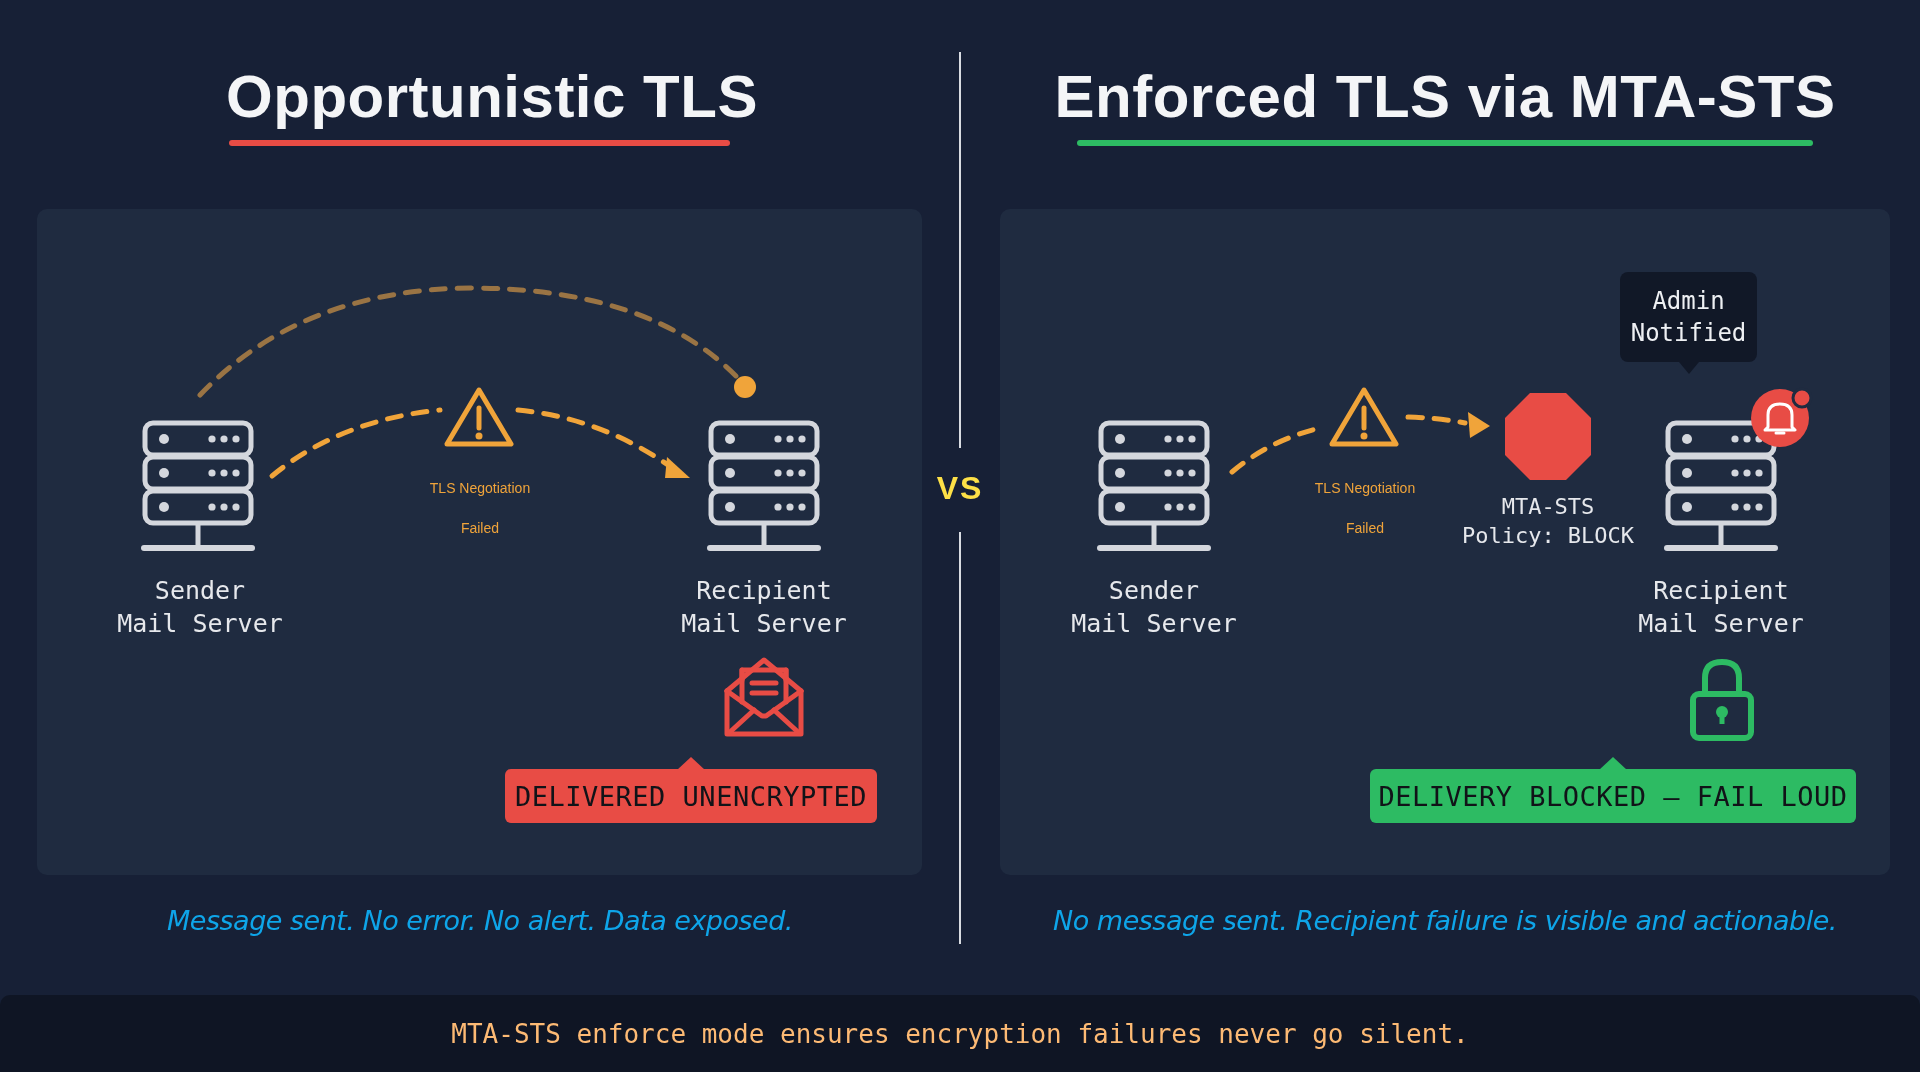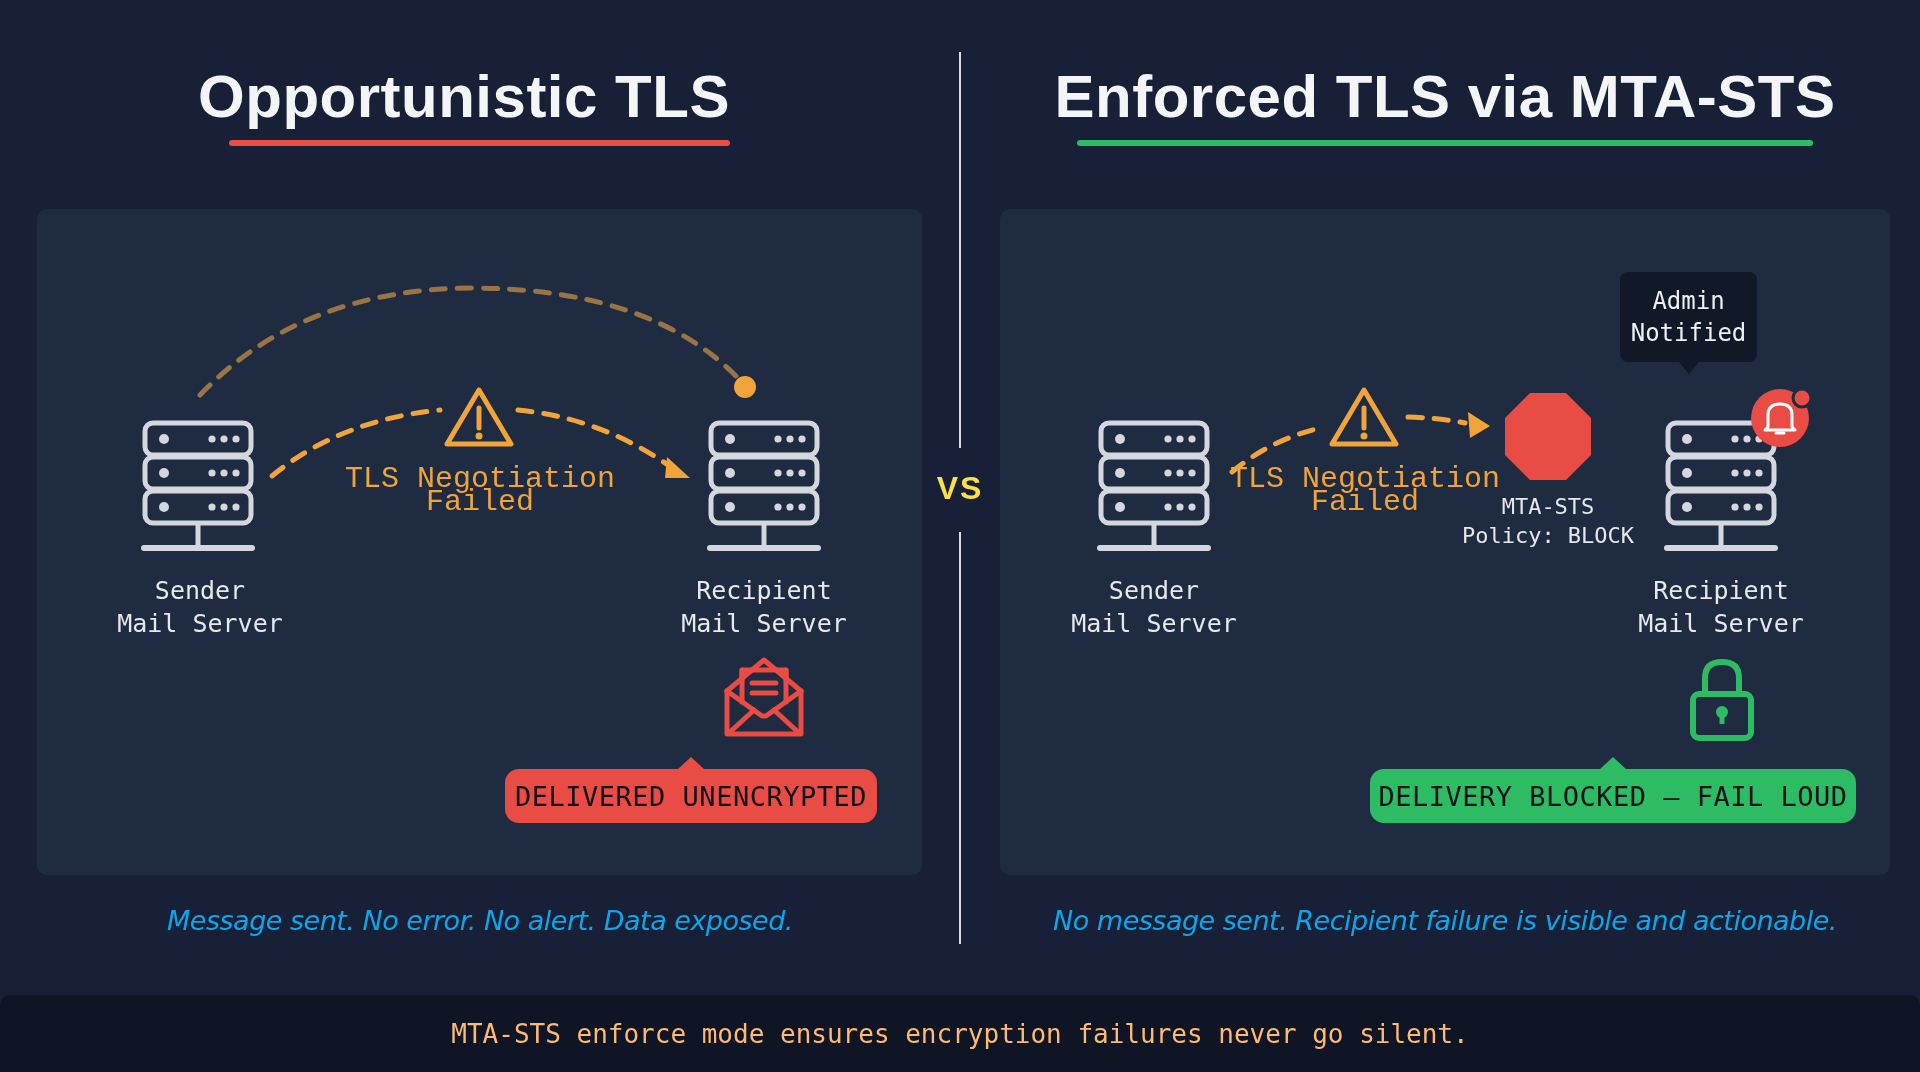--- a/index.html
+++ b/index.html
@@ -24,25 +24,25 @@
   .panel {
     position:absolute; top:209px; height:666px; background:#1f2b40;
     border-radius:10px;
   }
   .srv { position:absolute; }
   .label {
     position:absolute; text-align:center; font-size:25px; line-height:33px;
     color:#e6e8ec; white-space:pre; font-family:"DejaVu Sans Mono", monospace;
   }
   .warn-label {
-    position:absolute; text-align:center; font-size:30px; line-height:23px;
-    color:#f0a43a; white-space:pre; font-family:Liberation Mono, monospace;
+    position:absolute; text-align:center; font-size:14px; line-height:40px;
+    color:#f0a43a; white-space:pre; font-family:Liberation Sans, sans-serif;
   }
   .badge {
-    position:absolute; height:54px; border-radius:14px;
+    position:absolute; height:54px; border-radius:6px;
     font-family:"DejaVu Sans Mono", monospace; font-size:27px;
     color:#111318; display:flex; align-items:center; justify-content:center;
     letter-spacing:0.5px;
   }
   .badge::before {
     content:""; position:absolute; top:-12px; left:50%; margin-left:-14px;
     width:0; height:0; border-left:14px solid transparent; border-right:14px solid transparent;
     border-bottom:13px solid var(--c);
   }
   .badge-red { background:#e84c45; --c:#e84c45; }
@@ -67,21 +67,21 @@
     content:""; position:absolute; bottom:-12px; left:50%; margin-left:-10px;
     border-left:10px solid transparent; border-right:10px solid transparent;
     border-top:12px solid #111827;
   }
   .tooltip span { font-size:24px; line-height:32px; color:#eef0f3; white-space:pre; font-family:"DejaVu Sans Mono", monospace; }
   svg { position:absolute; overflow:visible; }
 </style>
 </head>
 <body>
 
-<div class="title" style="left:164px;width:600px;">Opportunistic TLS</div>
+<div class="title" style="left:192px;width:600px;">Opportunistic TLS</div>
 <div class="underline" style="left:229px;top:140px;width:501px;background:#e84c45;"></div>
 
 <div class="title" style="left:1045px;width:800px;">Enforced TLS via MTA-STS</div>
 <div class="underline" style="left:1077px;top:140px;width:736px;background:#2dbb63;"></div>
 
 <div class="divider" style="top:52px;height:396px;"></div>
 <div class="vs">VS</div>
 <div class="divider" style="top:532px;height:412px;"></div>
 
 <div class="panel" style="left:37px;width:885px;"></div>

